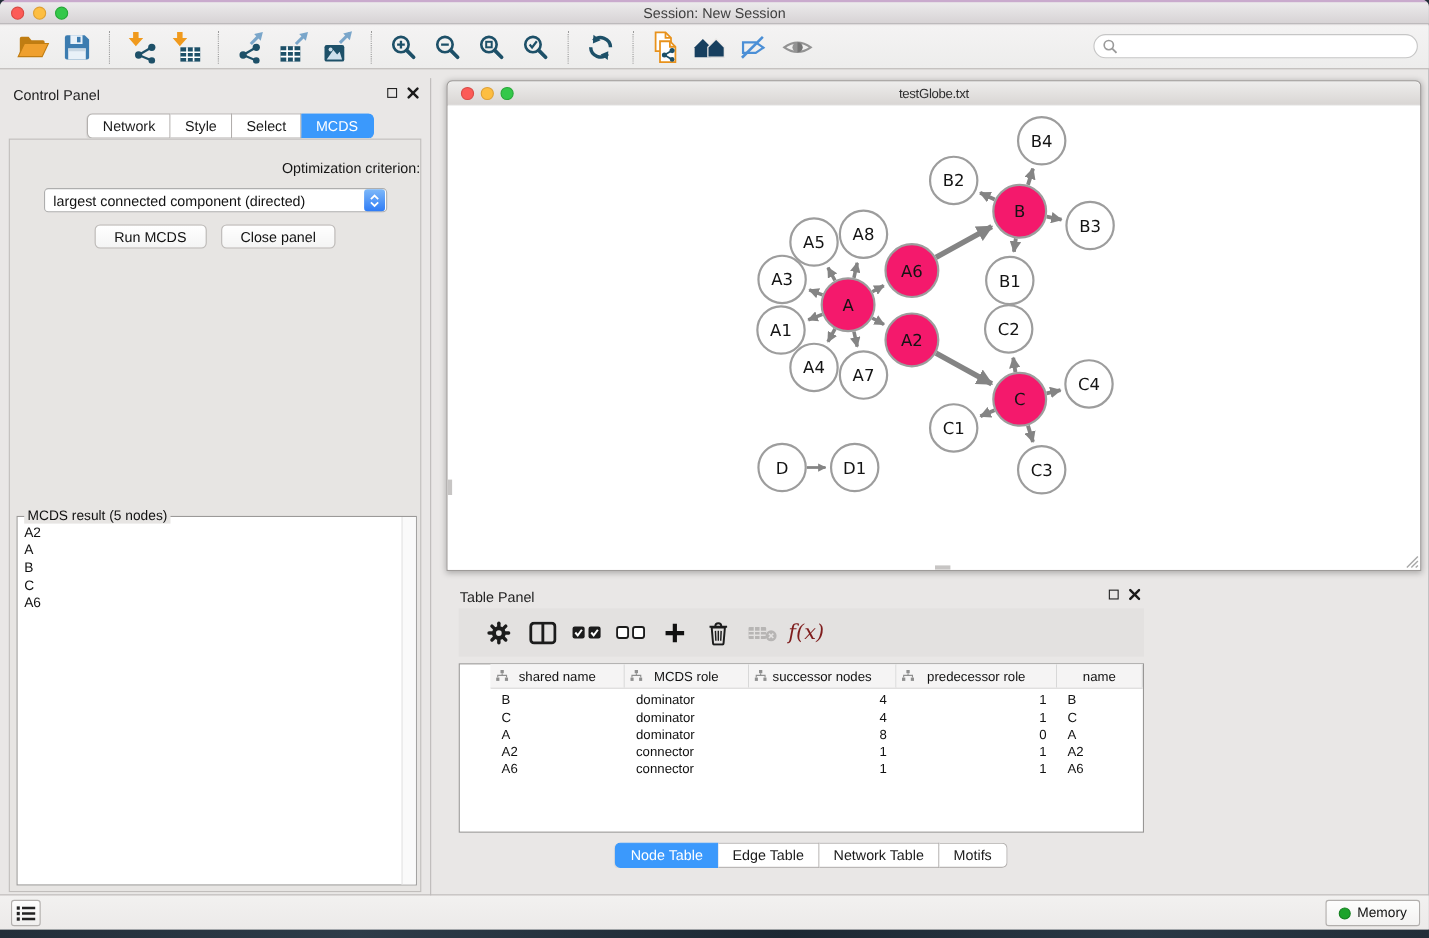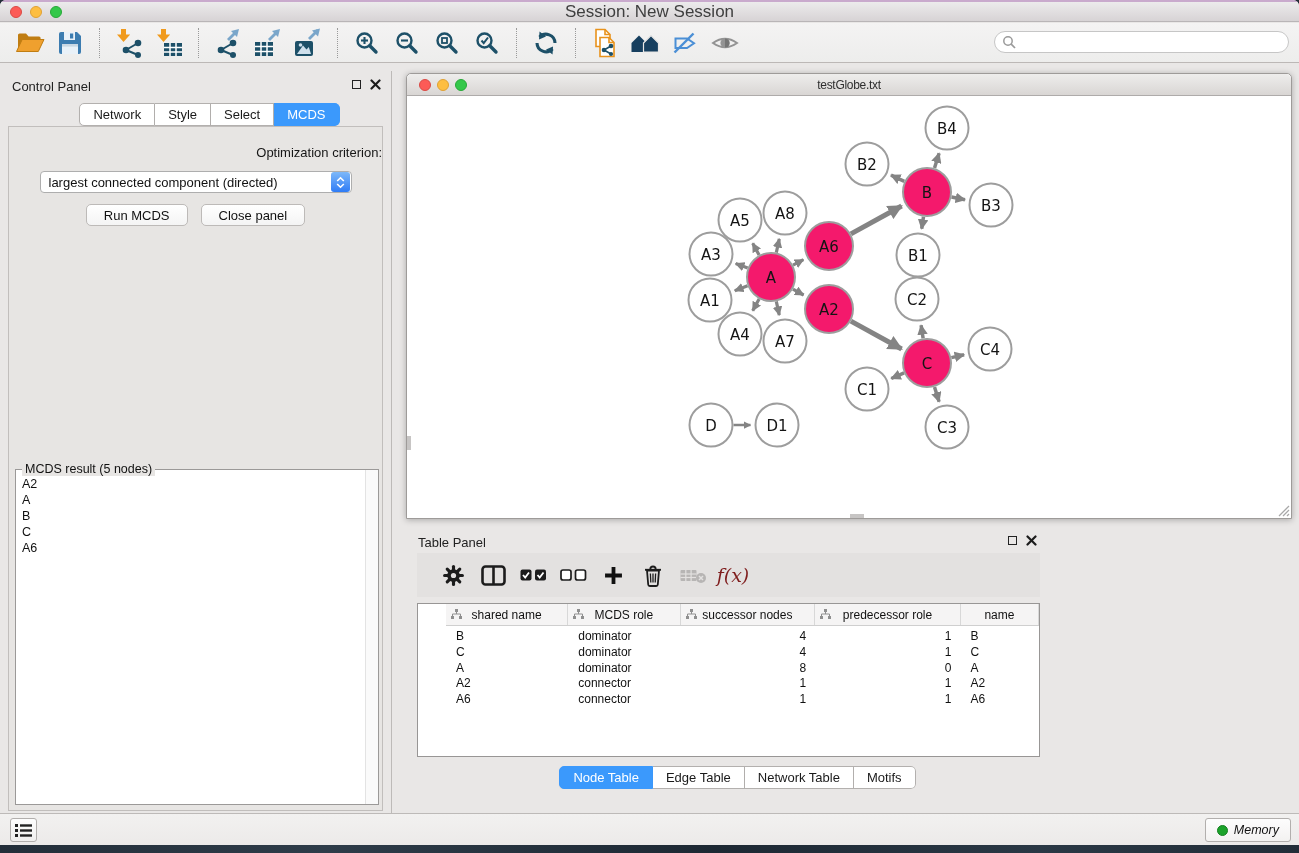--- a/index.html
+++ b/index.html
@@ -11,21 +11,21 @@
   .app { position:absolute; left:0; top:0; width:1299px; height:845px; background:#e9e7e6; border-radius:6px 6px 0 0; overflow:hidden; }
 
   
   .titlebar { position:absolute; left:0; top:0; width:100%; height:22px;
     background:linear-gradient(#ecebec,#d7d3d5); border-top:2px solid #c9aacd; border-bottom:1px solid #b9b5b7; }
   .lights { position:absolute; left:10px; top:4px; display:flex; gap:8px; }
   .light { width:12px; height:12px; border-radius:50%; display:inline-block; }
   .light.red   { background:#fc5b57; border:1px solid #d94a45; }
   .light.yellow{ background:#fdbe41; border:1px solid #dfa134; }
   .light.green { background:#34c84a; border:1px solid #27a838; }
-  .titlebar .title { text-align:center; font-size:17px; color:#3f3f3f; line-height:20px; }
+  .titlebar .title { text-align:center; font-size:13px; color:#3f3f3f; line-height:20px; }
 
   
   .toolbar { position:absolute; left:0; top:23px; width:100%; height:40px;
     background:linear-gradient(#f4f3f3,#ededec); border-bottom:1px solid #bcb8b6;
     display:flex; align-items:center; padding:0 10px; }
   .tbtn { width:40px; height:36px; display:flex; align-items:center; justify-content:center; cursor:default; }
   .tbtn.dim { opacity:.95; }
   .tsep { width:1px; height:30px; border-left:1px dotted #9a9a9a; margin:0 9px; }
   .search { position:absolute; right:10px; top:8px; width:295px; height:22px; background:#fff;
     border:1px solid #c6c6c6; border-radius:11px; display:flex; align-items:center; padding-left:7px; }
@@ -98,21 +98,21 @@
   .td.l { padding-left:10px; text-align:left; }
   .td.r { padding-right:9px; text-align:right; }
   .tp-tabs { position:absolute; left:0; right:0; bottom:32px; display:flex; justify-content:center; }
 
   
   .statusbar { position:absolute; left:0; top:813px; width:100%; height:32px;
     background:linear-gradient(#f2f1f0,#eceae9); border-top:1px solid #bdbab8; }
   .list-btn { position:absolute; left:10px; top:4px; width:27px; height:24px; background:linear-gradient(#fdfdfd,#f0efee);
     border:1px solid #b2afad; border-radius:3px; display:flex; align-items:center; justify-content:center; }
   .memory-btn { position:absolute; right:8px; top:4px; height:24px; background:linear-gradient(#fdfdfd,#f3f2f1);
-    border:1px solid #b2afad; border-radius:3px; display:flex; align-items:center; gap:6px; padding:0 11px; font-size:12.5px; color:#111;font-style:italic; }
+    border:1px solid #b2afad; border-radius:3px; display:flex; align-items:center; gap:6px; padding:0 11px; font-size:12.5px; color:#111; }
   .mem-dot { width:11px; height:11px; border-radius:50%; background:#1ca32b; border:1px solid #158021; display:inline-block; }
 </style>
 </head>
 <body>
 
 <div class="desktop"></div>
 
 <div class="app">
 
   <div class="titlebar">

